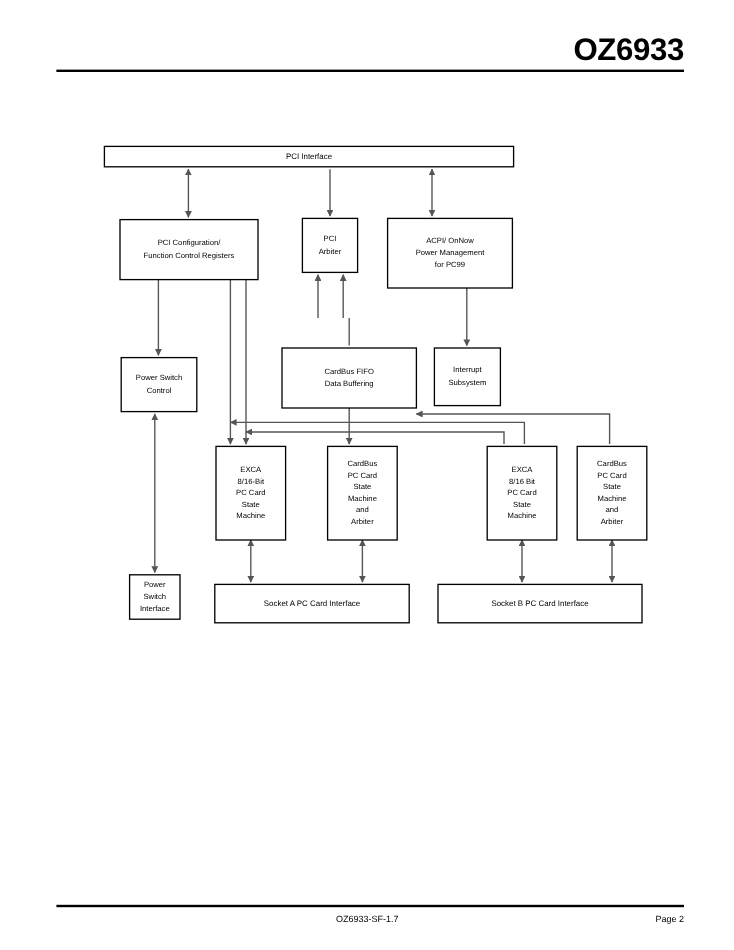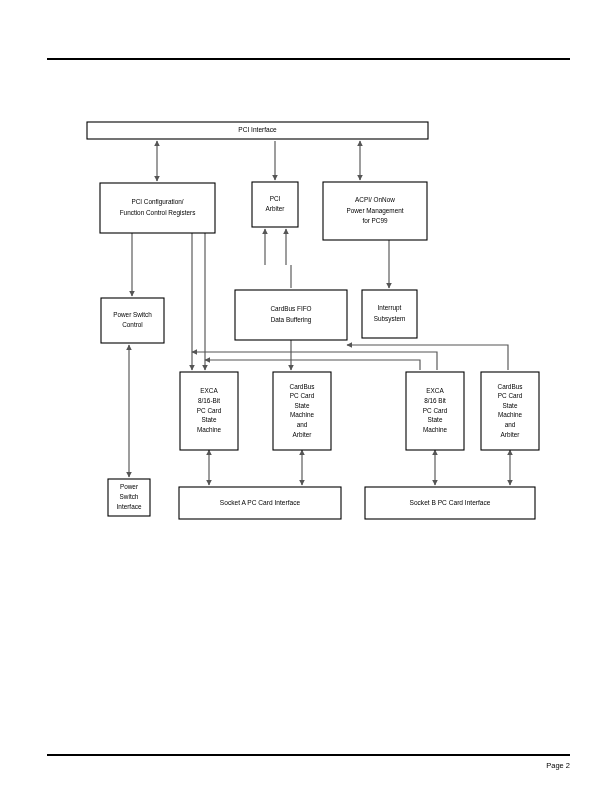--- a/index.html
+++ b/index.html
@@ -100,20 +100,21 @@
     font-size: 7.5px;
     white-space: nowrap;
     padding-left: 21px;
   }
 </style>
 </head>
 <body>
 
 <div class="page">
 
+  <div class="doc-title">OZ6933</div>
   <div class="header-rule"></div>
 
   <div class="diagram">
     <svg id="diagram-svg" width="612" height="740" viewBox="0 0 612 740">
       <defs>
         <marker id="arrow-end" viewBox="0 0 10 10" refX="9" refY="5" markerWidth="5" markerHeight="5" orient="auto-start-reverse">
           <path d="M 0 0 L 10 5 L 0 10 z" fill="#555555"></path>
         </marker>
         <marker id="arrow-start" viewBox="0 0 10 10" refX="9" refY="5" markerWidth="5" markerHeight="5" orient="auto-start-reverse">
           <path d="M 0 0 L 10 5 L 0 10 z" fill="#555555"></path>
@@ -222,15 +223,16 @@
           </g>
           <g class="blk wide">
             <rect x="365" y="487" width="170" height="32"></rect>
             <text x="450" y="503">Socket B PC Card Interface</text>
           </g>
         </g>
     </svg>
   </div>
 
   <div class="footer-rule"></div>
+  <div class="footer-center">OZ6933-SF-1.7</div>
   <div class="footer-right">Page 2</div>
 
 </div>
 
 </body></html>

